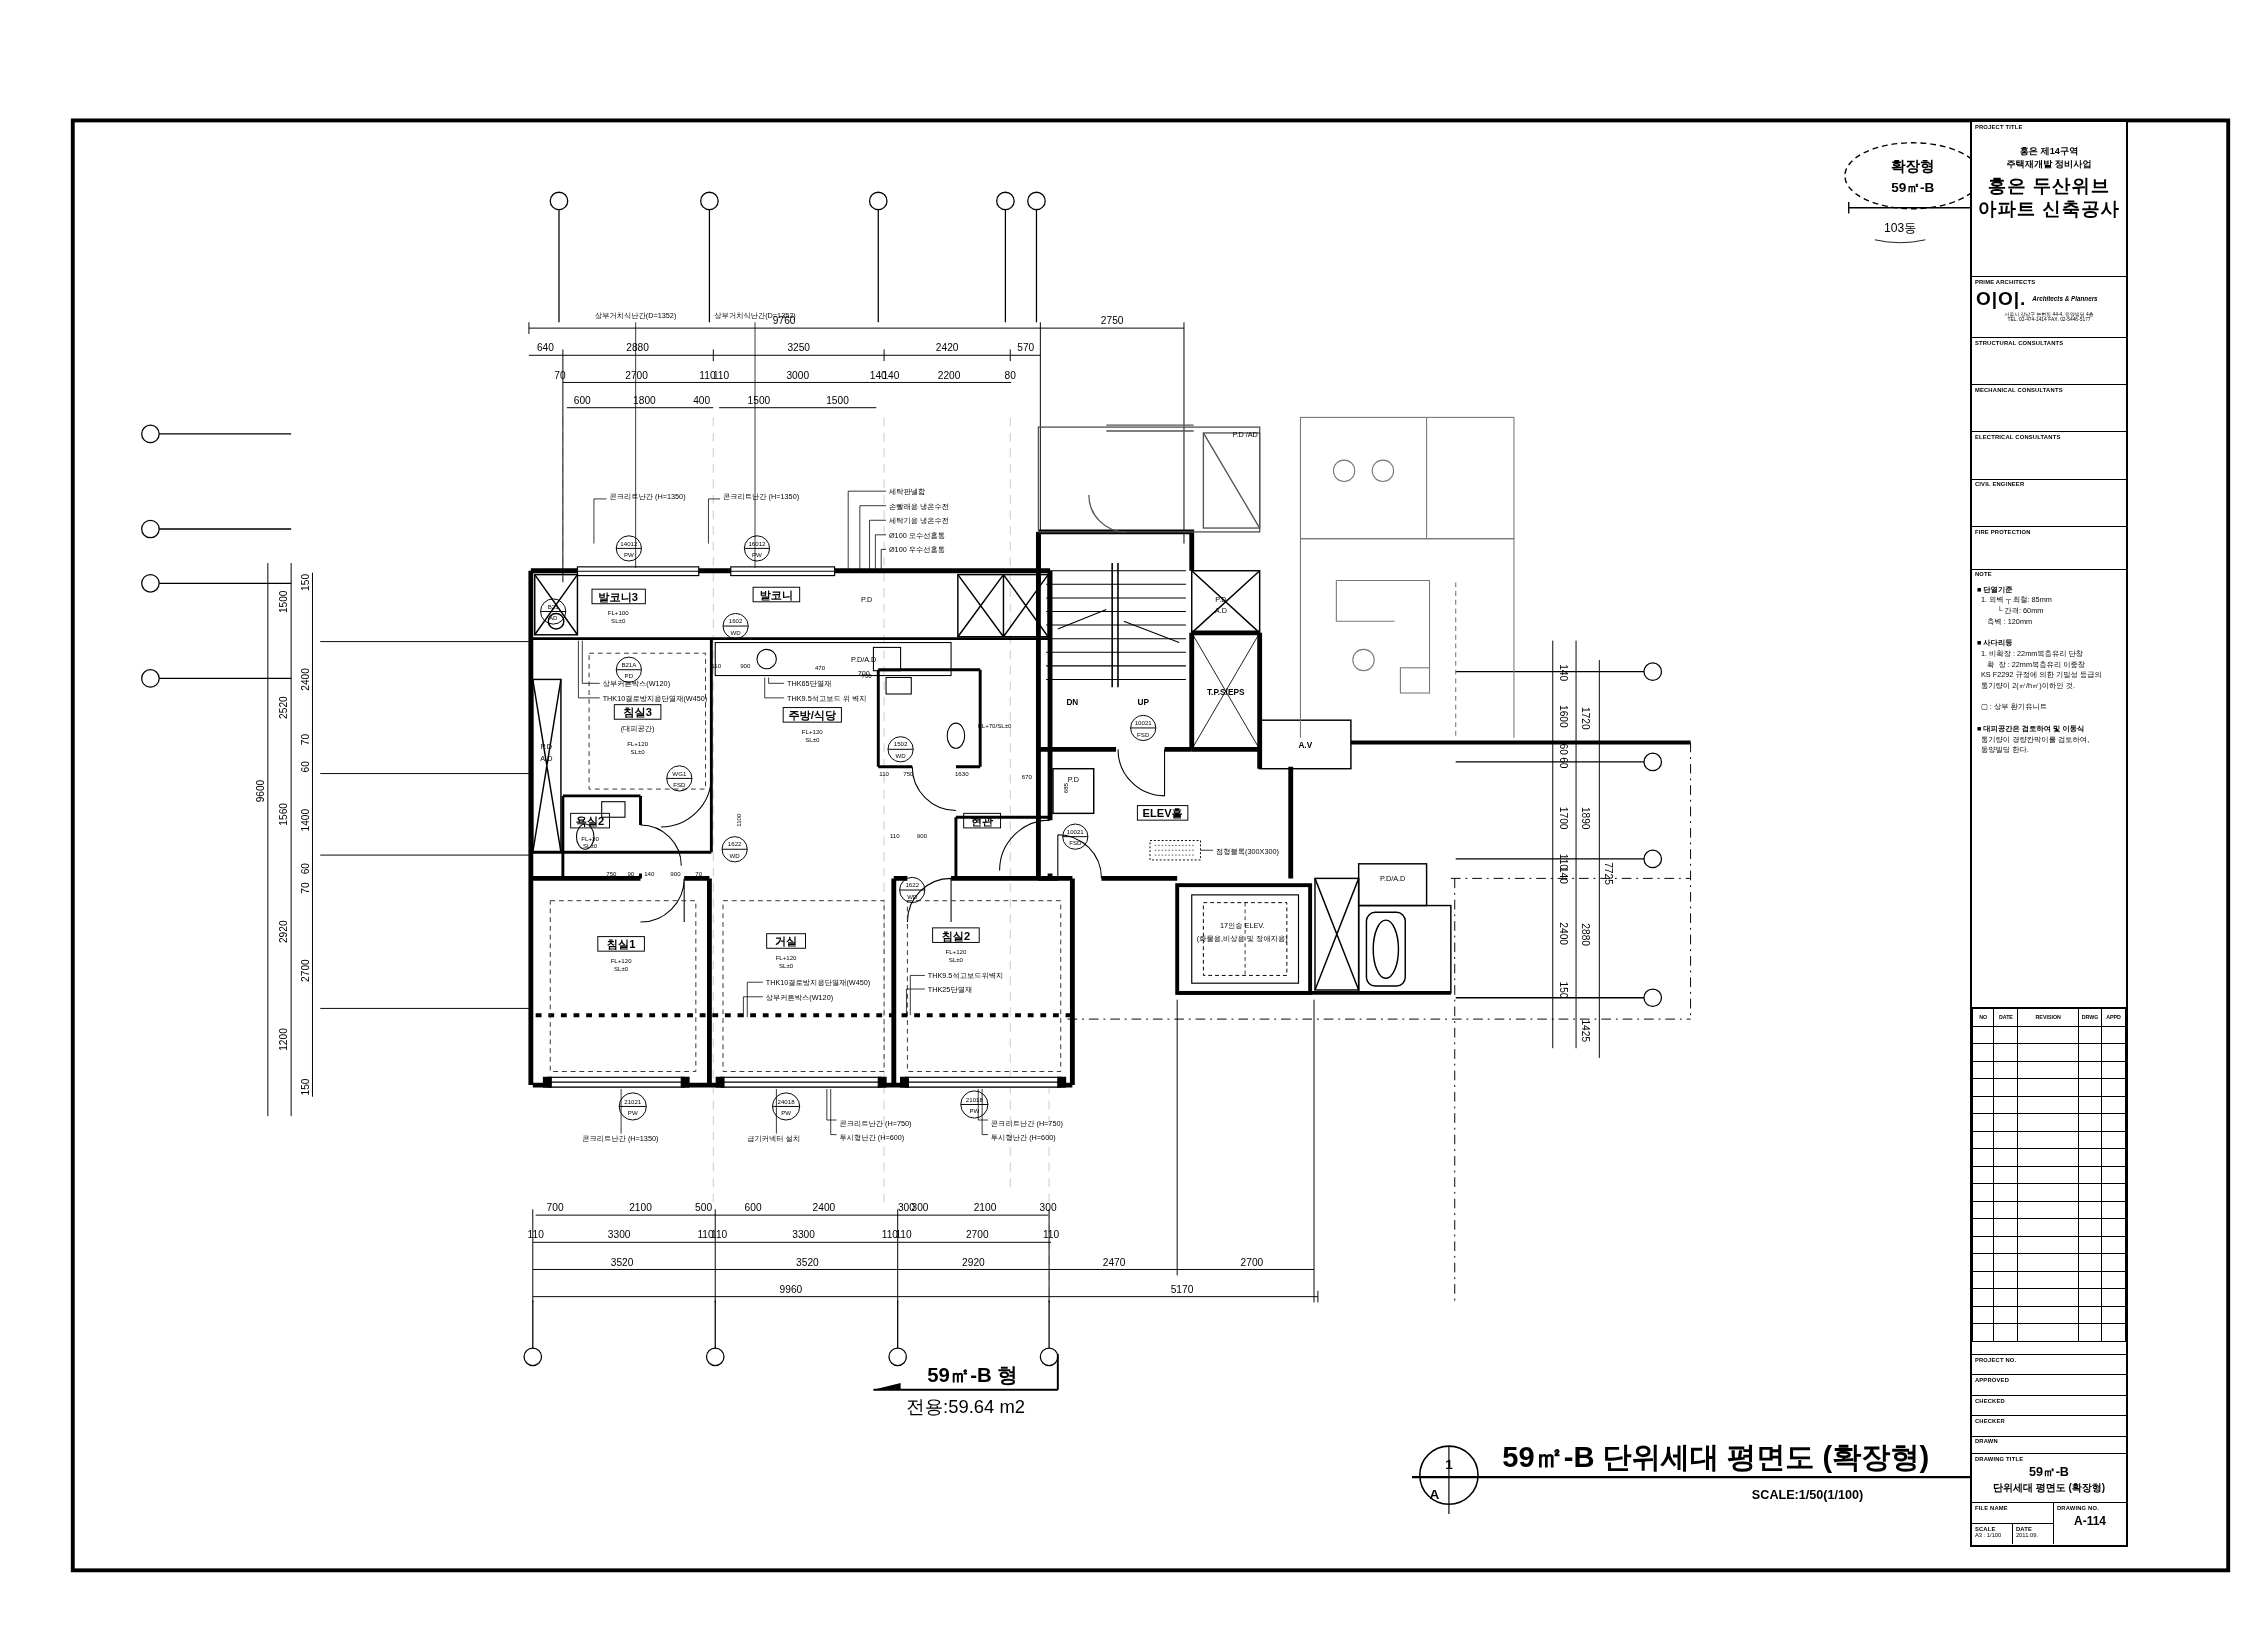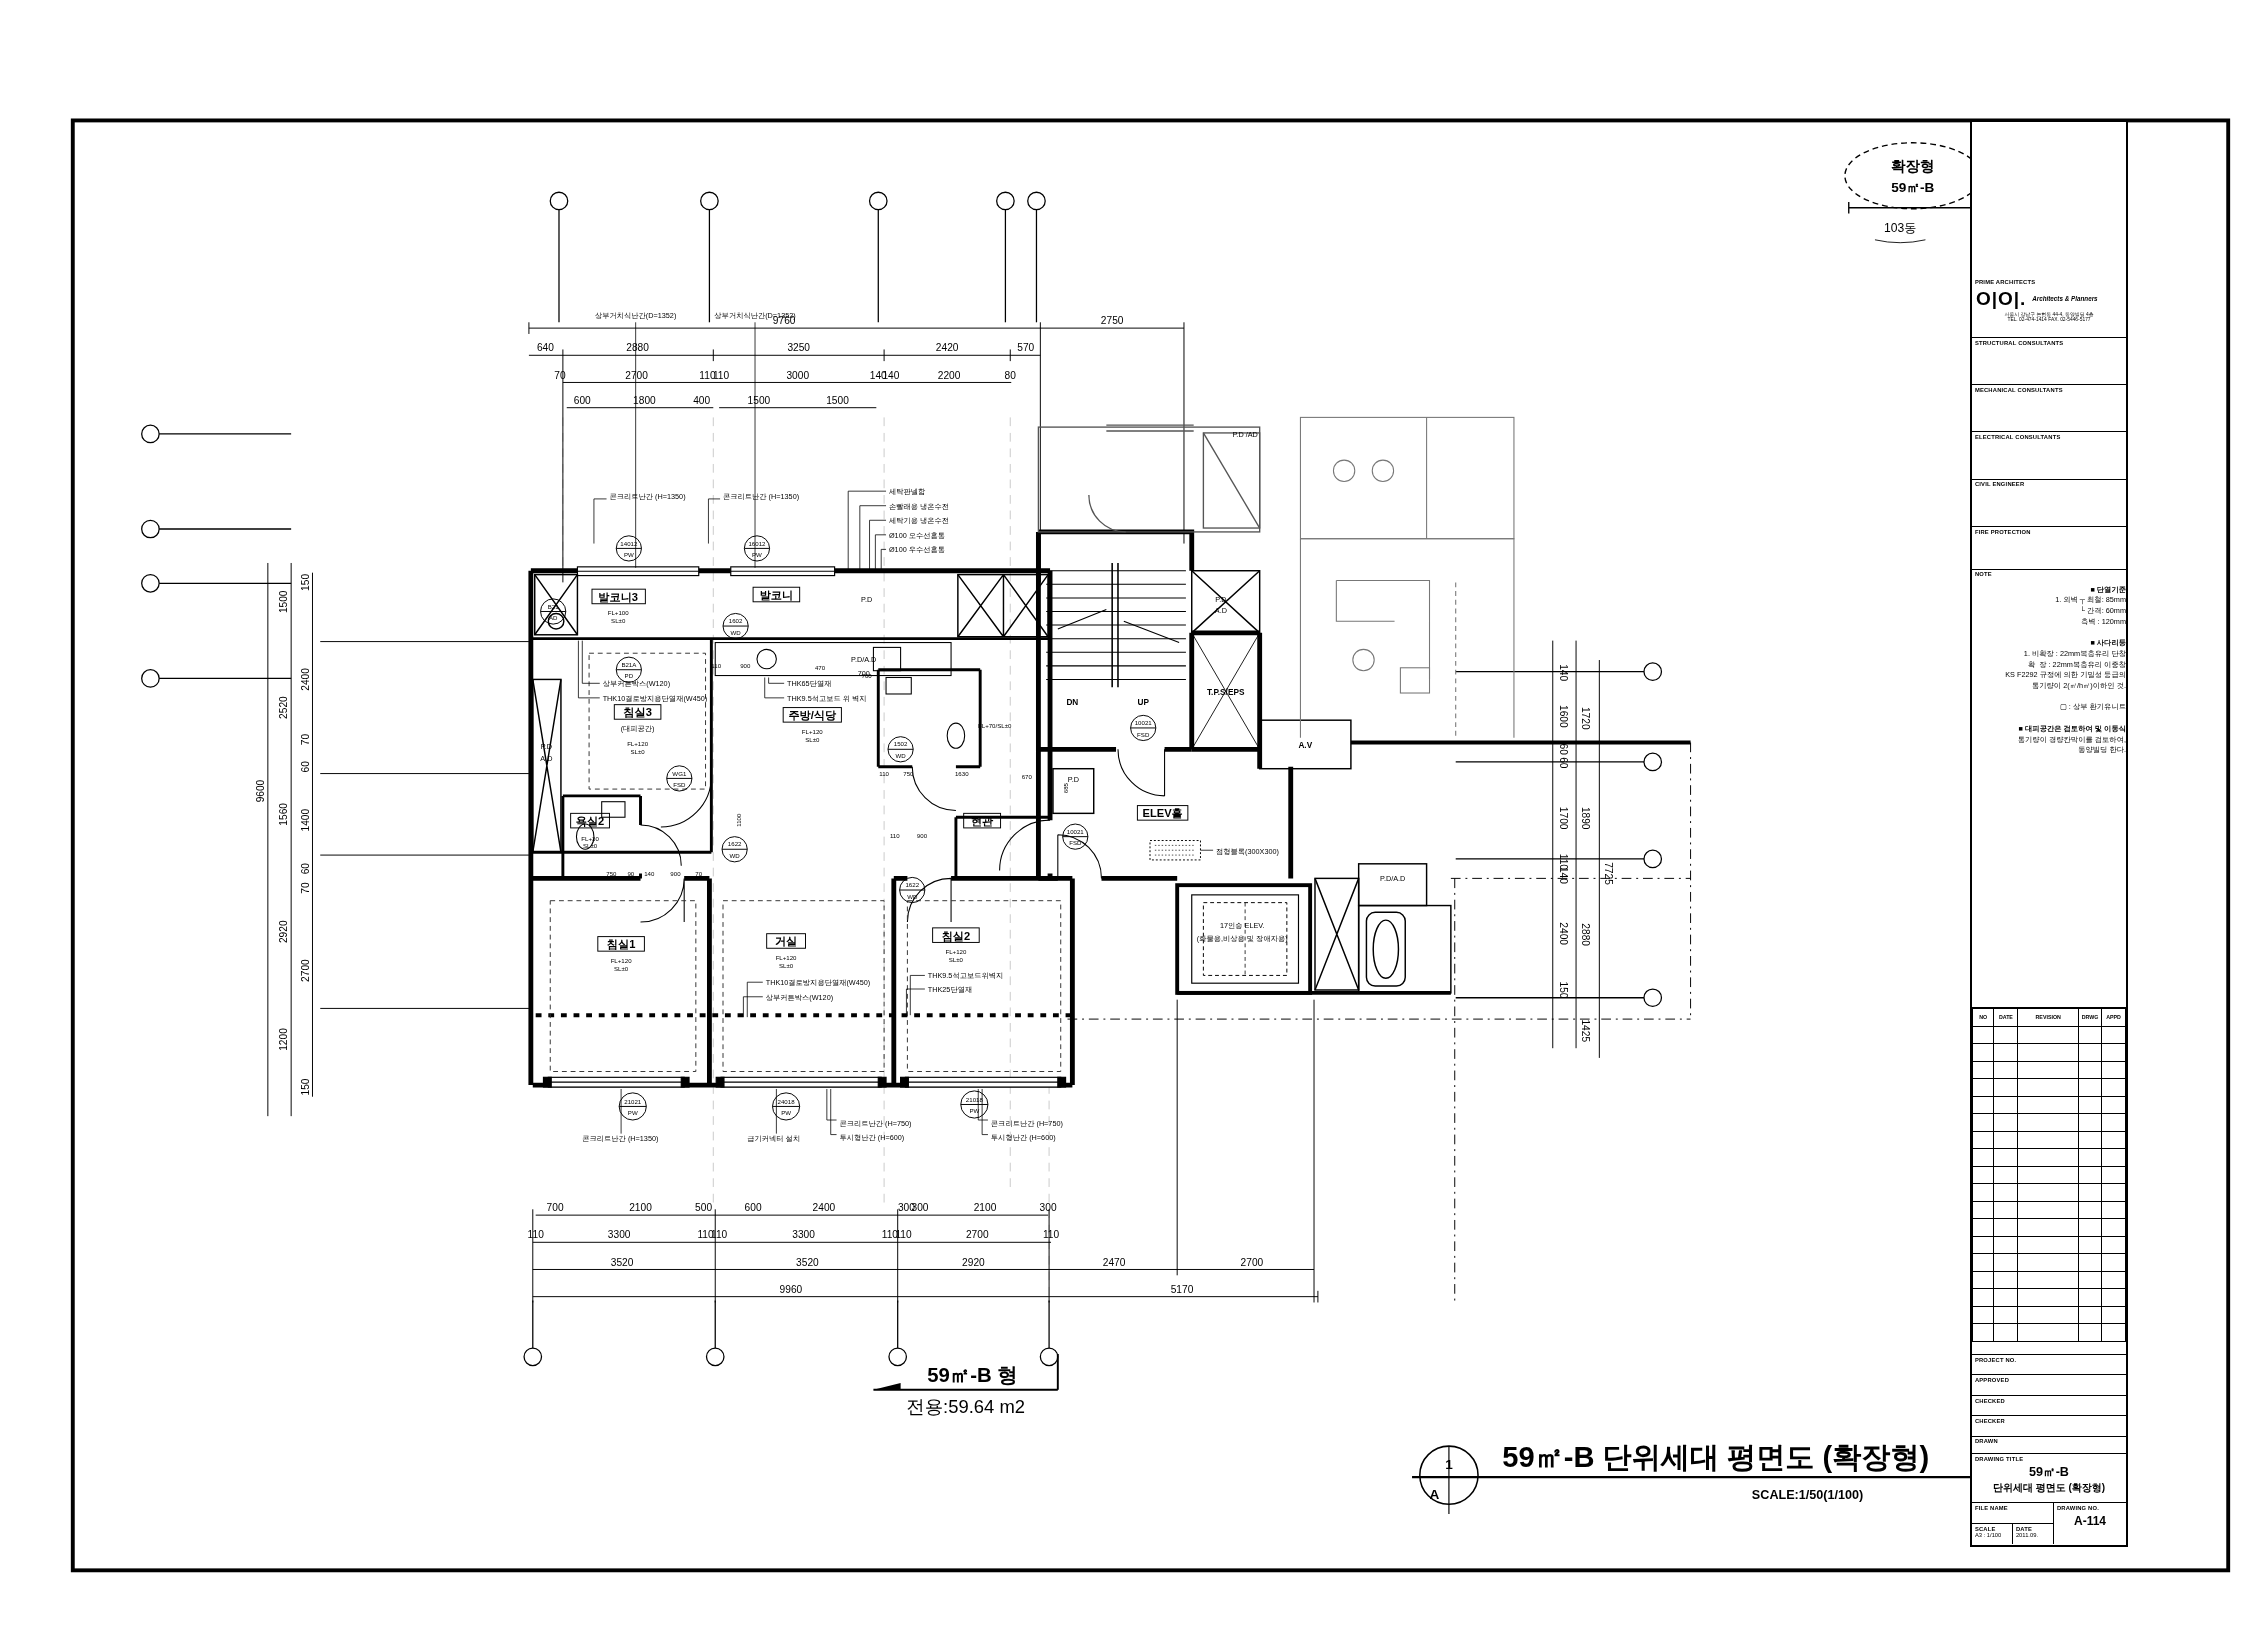--- a/index.html
+++ b/index.html
@@ -17,21 +17,21 @@
   
   #tb{position:absolute;left:1970px;top:120px;width:158px;height:1427px;border:2.9px solid #000;box-sizing:border-box;background:#fff;}
   .sec{position:absolute;left:0;width:100%;border-bottom:1.9px solid #000;box-sizing:border-box;}
   .lbl{font-size:5.8px;font-weight:bold;padding:1.9px 0 0 2.9px;letter-spacing:0.2px;}
   .pt1{font-size:9.2px;font-weight:bold;text-align:center;line-height:12.6px;}
   .pt2{font-size:18.4px;font-weight:bold;text-align:center;line-height:23px;letter-spacing:1px;}
   .arow{display:flex;align-items:center;padding:2.9px 1.9px 0 3.9px;}
   .alogo{font-size:19px;font-weight:bold;letter-spacing:1px;}
   .afirm{font-size:6.3px;font-weight:bold;font-style:italic;margin-left:5.8px;}
   .aaddr{font-size:4.9px;text-align:center;line-height:5.8px;margin-top:1.9px;}
-  .noteline{font-size:7.3px;line-height:10.7px;padding-left:4.9px;white-space:pre;text-align:right;}
+  .noteline{font-size:7.3px;line-height:10.7px;padding-left:4.9px;white-space:pre;}
   .noteline.b{font-weight:bold;}
   table.rev{border-collapse:collapse;width:100%;table-layout:fixed;}
   table.rev td,table.rev th{border:1px solid #000;font-size:5.3px;height:16.5px;padding:0;text-align:center;overflow:hidden;}
   .mrow{position:relative;border-bottom:1.5px solid #000;height:19.4px;}
   .dt1{font-size:12.6px;font-weight:bold;text-align:center;margin-top:1.9px;}
   .dt2{font-size:10px;font-weight:bold;text-align:center;}
   .cellL{position:absolute;border-right:1.5px solid #000;box-sizing:border-box;height:100%;}
   .vsmall{font-size:5.8px;padding-left:2.9px;}
   .ano{font-size:12px;font-weight:bold;text-align:center;margin-top:2.9px;}
 </style>
@@ -552,20 +552,31 @@
     <path d="M1493,1490 V1560" stroke-width="1.2"></path>
     <text x="1493" y="1514" text-anchor="middle" font-size="14" font-weight="bold">1</text>
     <text x="1478" y="1544" text-anchor="middle" font-size="14" font-weight="bold">A</text>
     <text class="big" x="1548" y="1512">59㎡-B 단위세대 평면도 (확장형)</text>
     <text x="1920" y="1545" text-anchor="end" font-size="13" font-weight="bold">SCALE:1/50(1/100)</text>
   </g>
 </svg>
 
 <div id="tb">
 
+  <div class="sec" style="top:0;height:155px;">
+    <div class="lbl">PROJECT TITLE</div>
+    <div class="pt1" style="margin-top:15.5px;">
+      <div>홍은 제14구역</div>
+      <div>주택재개발 정비사업</div>
+    </div>
+    <div class="pt2" style="margin-top:3.9px;">
+      <div>홍은 두산위브</div>
+      <div>아파트 신축공사</div>
+    </div>
+  </div>
 
   <div class="sec" style="top:155px;height:61px;">
     <div class="lbl">PRIME ARCHITECTS</div>
     <div class="arow">
       <span class="alogo">O|O|.</span>
       <span class="afirm">Architects &amp; Planners</span>
     </div>
     <div class="aaddr">
       <div>서울시 강남구 논현동 44-4, 동양빌딩 4층</div>
       <div>TEL. 02-474-1414  FAX. 02-5446-5177</div>

